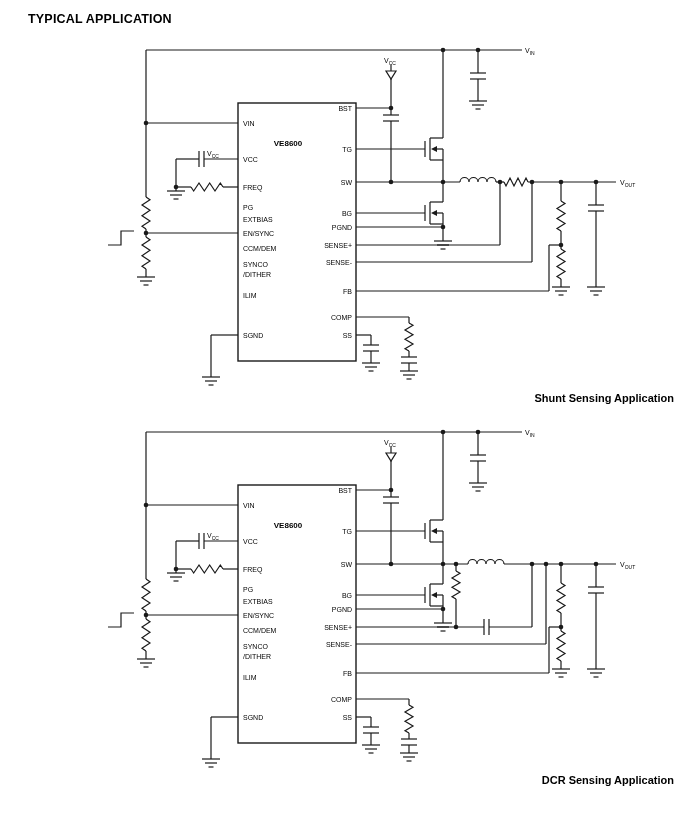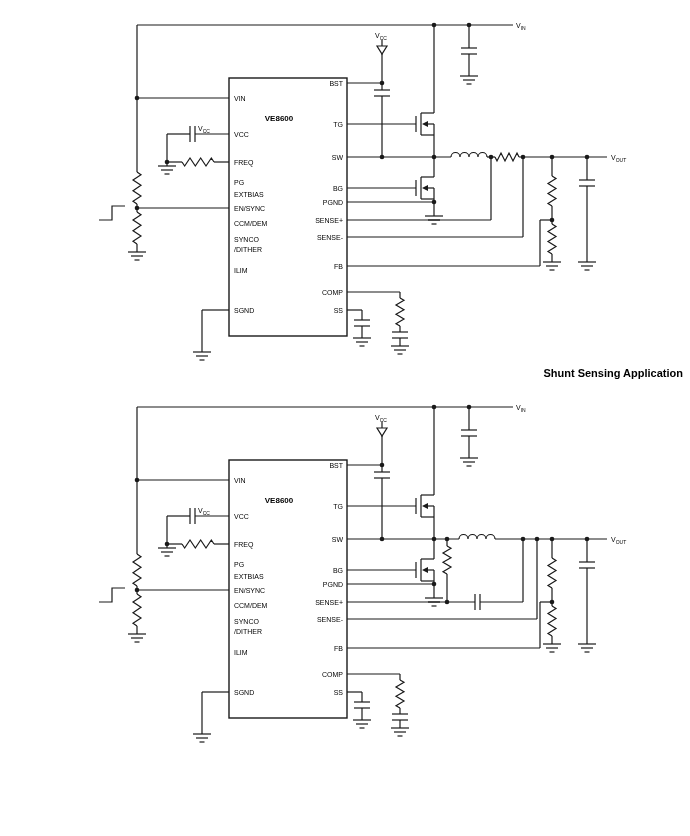--- a/index.html
+++ b/index.html
@@ -1,36 +1,37 @@
 <!DOCTYPE html>
 <html><head>
 <meta charset="utf-8">
 <style>
   *{box-sizing:border-box}
   html,body{margin:0;padding:0;background:#fff}
   body{width:690px;height:836px;overflow:hidden;font-family:"Liberation Sans",sans-serif;color:#000}
   .page{padding-top:10px}
   .page-title{font-size:12.5px;font-weight:700;margin:2px 0 12px 28px;letter-spacing:.2px}
-  figure{margin:7px}
+  figure{margin:16px}
   figcaption{text-align:right;font-size:11px;font-weight:700;margin:2px 0 20px}
   svg{display:block}
   .w{stroke:#1a1a1a;stroke-width:1.2;fill:none}
   .box{stroke:#1a1a1a;stroke-width:1.4;fill:none}
   .d{fill:#1a1a1a;stroke:none}
   .diode{fill:#fff;stroke:#1a1a1a;stroke-width:1.2}
   text{fill:#000;font-family:"Liberation Sans",sans-serif}
   .pl{font-size:7px}
   .icn{font-size:8px;font-weight:700}
   .nl{font-size:7px}
   .sub{font-size:5px}
 </style>
 </head>
 <body>
 
 <div class="page">
+  <h1 class="page-title">TYPICAL APPLICATION</h1>
 
   <figure>
     <svg id="svg-shunt" width="690" height="348" viewBox="0 37 690 348">
         <rect x="222" y="98" width="118" height="258" class="box"></rect>
         <text x="272" y="141" text-anchor="middle" class="icn">VE8600</text>
         <text x="227" y="121" class="pl">VIN</text>
         <text x="227" y="157" class="pl">VCC</text>
         <text x="227" y="185" class="pl">FREQ</text>
         <text x="227" y="205" class="pl">PG</text>
         <text x="227" y="217" class="pl">EXTBIAS</text>
@@ -343,14 +344,15 @@
         <line x1="390.5" y1="374" x2="395.5" y2="374" class="w"></line>
         <line x1="340" y1="330" x2="355" y2="330" class="w"></line>
         <line x1="355" y1="330" x2="355" y2="340" class="w"></line>
         <line x1="347" y1="340" x2="363" y2="340" class="w"></line>
         <line x1="347" y1="346" x2="363" y2="346" class="w"></line>
         <line x1="355" y1="346" x2="355" y2="358" class="w"></line>
         <line x1="346" y1="358" x2="364" y2="358" class="w"></line>
         <line x1="349" y1="362" x2="361" y2="362" class="w"></line>
         <line x1="352.5" y1="366" x2="357.5" y2="366" class="w"></line>
       </svg>
+    <figcaption>DCR Sensing Application</figcaption>
   </figure>
 </div>
 
 </body></html>

